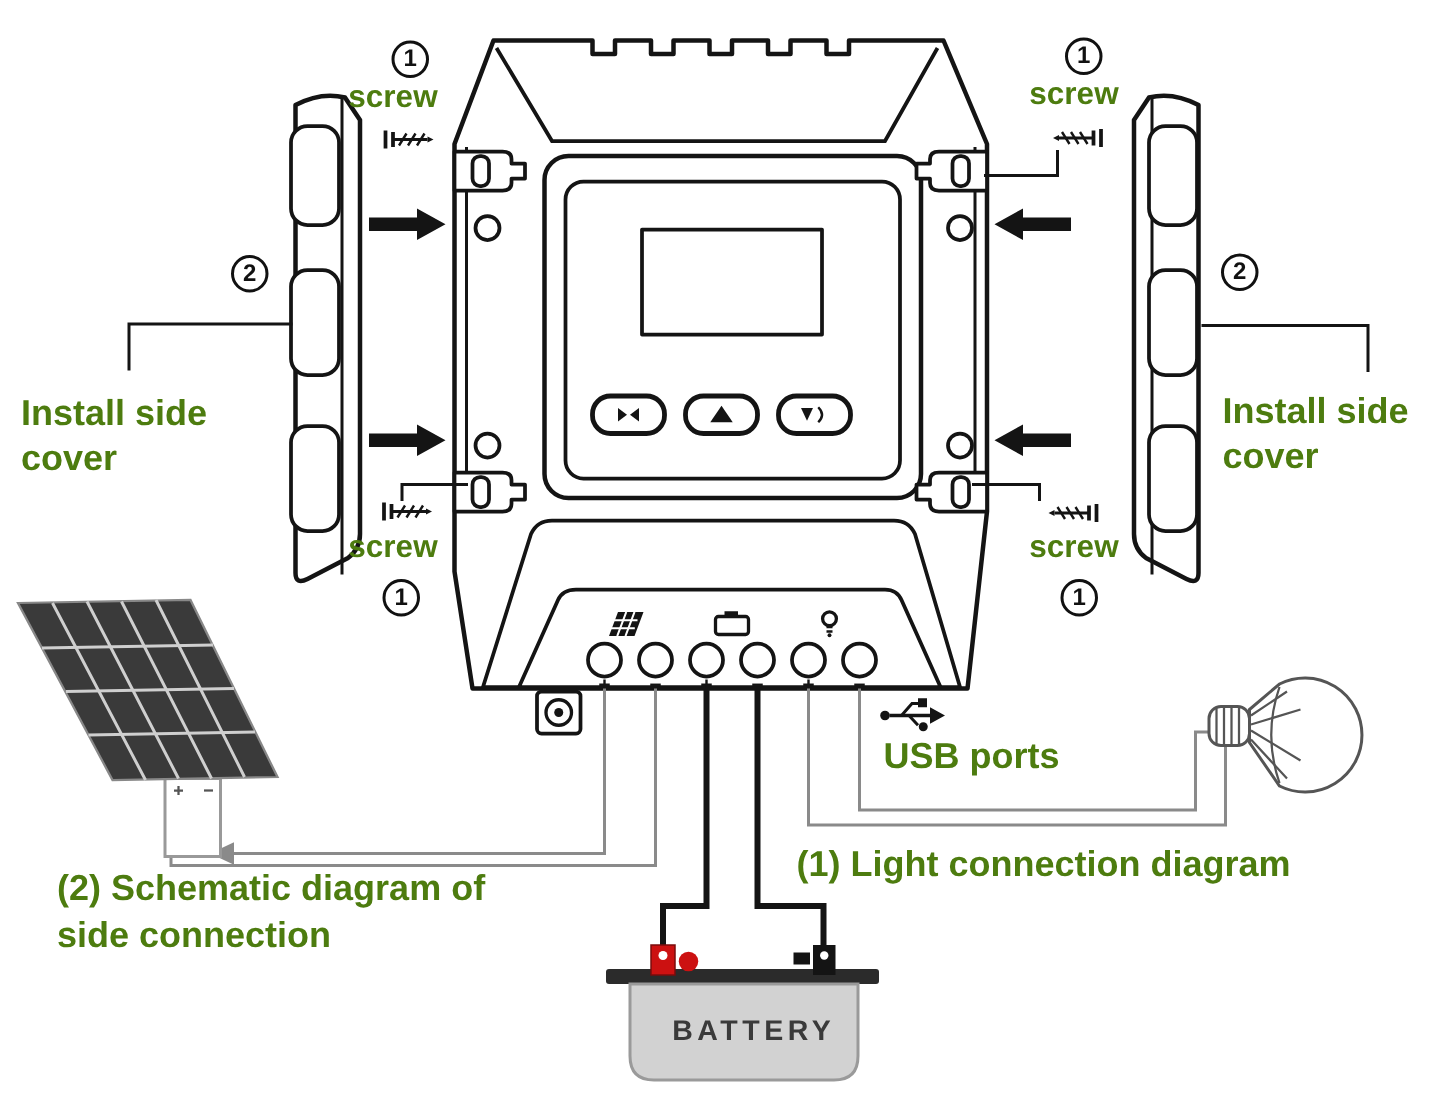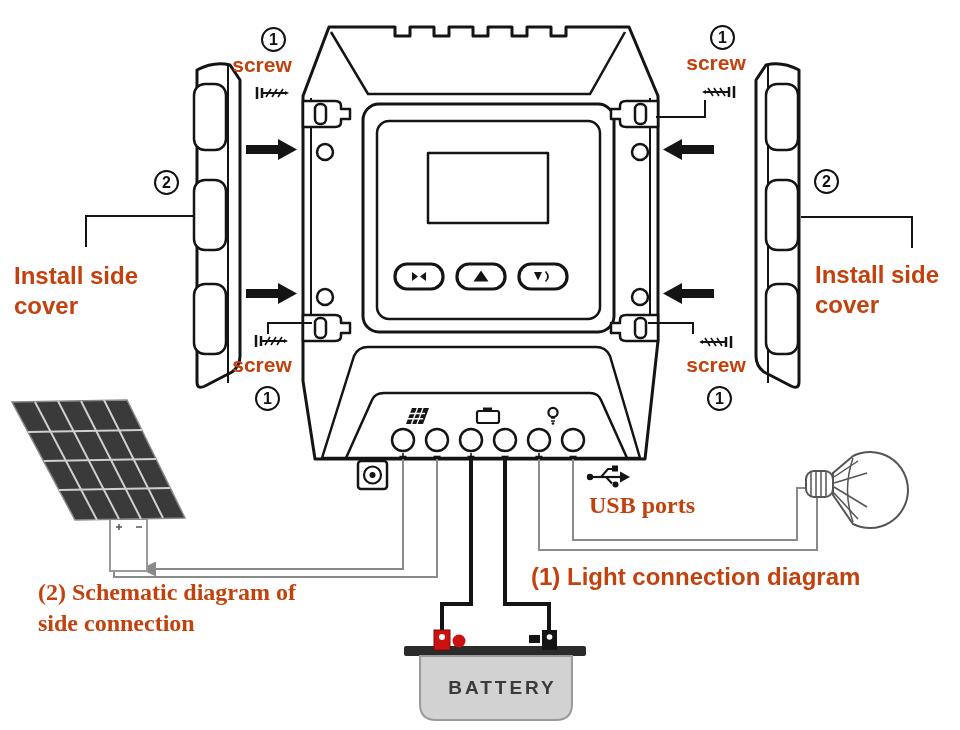--- a/index.html
+++ b/index.html
@@ -1,19 +1,19 @@
 <!DOCTYPE html>
 <html><head>
 <meta charset="utf-8">
 <style>
   html,body{margin:0;padding:0;background:#ffffff;}
   #stage{position:relative;width:960px;height:730px;background:#fff;overflow:hidden;
          font-family:"Liberation Sans", sans-serif;}
   #art{position:absolute;left:0;top:0;}
-  .lbl{position:absolute;color:#c2410c;font-weight:bold;line-height:1.18;white-space:pre;}
+  .lbl{position:absolute;color:#4d7c0f;font-weight:bold;line-height:1.18;white-space:pre;}
   .ctr{text-align:left;white-space:normal;}
   .circnum{position:absolute;width:25px;height:25px;border:2.5px solid #111;border-radius:50%;
            display:flex;align-items:center;justify-content:center;
            font-size:16px;font-weight:bold;color:#111;background:#fff;box-sizing:border-box;}
   
   .s3{stroke:#141414;stroke-width:3;fill:#fff;stroke-linejoin:round;}
   .s25{stroke:#141414;stroke-width:2.5;fill:#fff;stroke-linejoin:round;}
   .s22{stroke:#141414;stroke-width:2.2;fill:#fff;}
   .ln2{stroke:#141414;stroke-width:2;fill:none;}
   .ln25{stroke:#141414;stroke-width:2.5;fill:none;}
@@ -253,23 +253,23 @@
   <div>cover</div>
 </div>
 <div class="lbl ctr" style="left:815px;top:260px;width:145px;font-size:24px;line-height:30px;">
   <div>Install side</div>
   <div>cover</div>
 </div>
 
 <div class="lbl ctr" style="left:283px;top:489px;width:115px;font-size:23px;line-height:27px;">
 </div>
 
-<div class="lbl" style="left:589px;top:491px;font-size:24px;font-family:Liberation Serif, serif;">USB ports</div>
-
-<div class="lbl ctr" style="left:38px;top:577px;width:310px;font-size:24px;line-height:31px;font-family:Liberation Serif, serif;">
+<div class="lbl" style="left:589px;top:491px;font-size:24px;">USB ports</div>
+
+<div class="lbl ctr" style="left:38px;top:577px;width:310px;font-size:24px;line-height:31px;">
   <div>(2) Schematic diagram of</div>
   <div>side connection</div>
 </div>
 
 <div class="lbl" style="left:531px;top:563px;font-size:24px;">(1) Light connection diagram</div>
 
 <div class="lbl" style="left:421px;top:677px;width:163px;text-align:center;font-size:19px;letter-spacing:3px;color:#3a3a3a;">BATTERY</div>
 
 </div>
 

